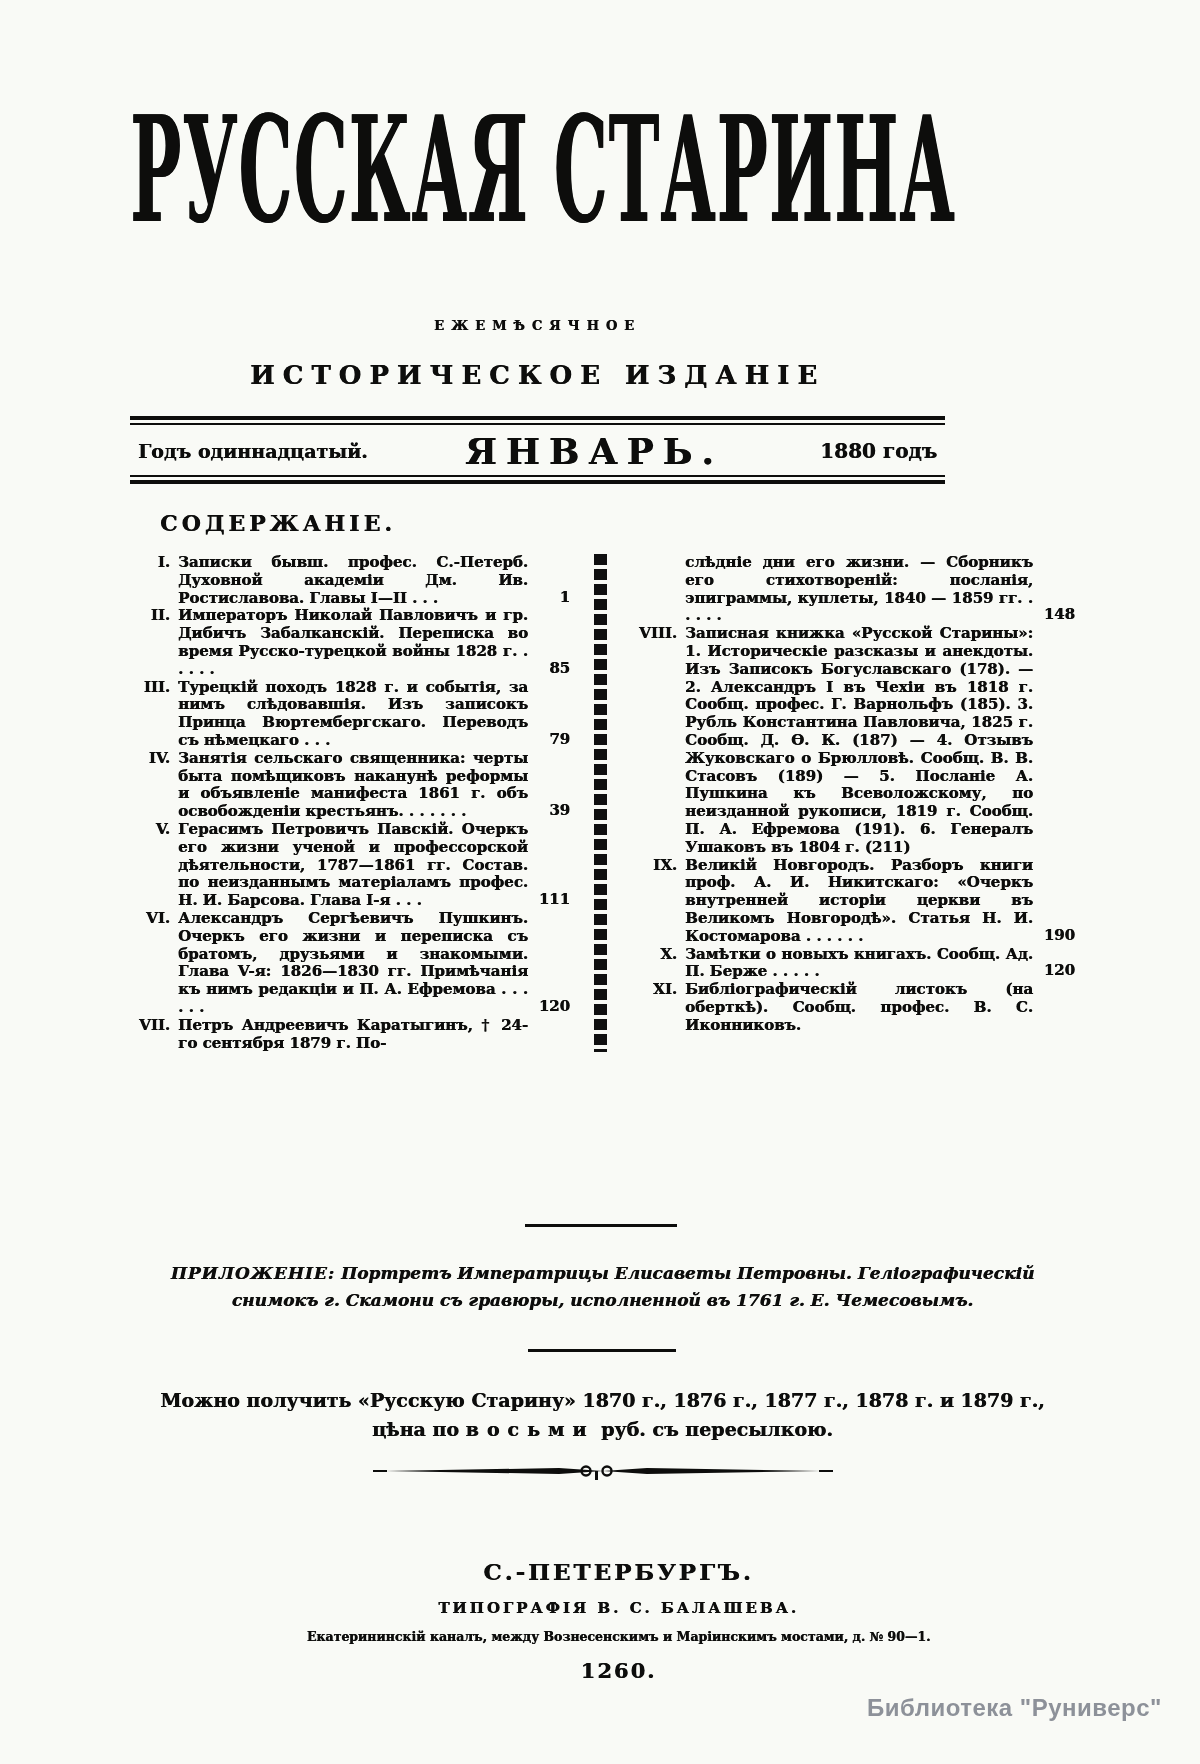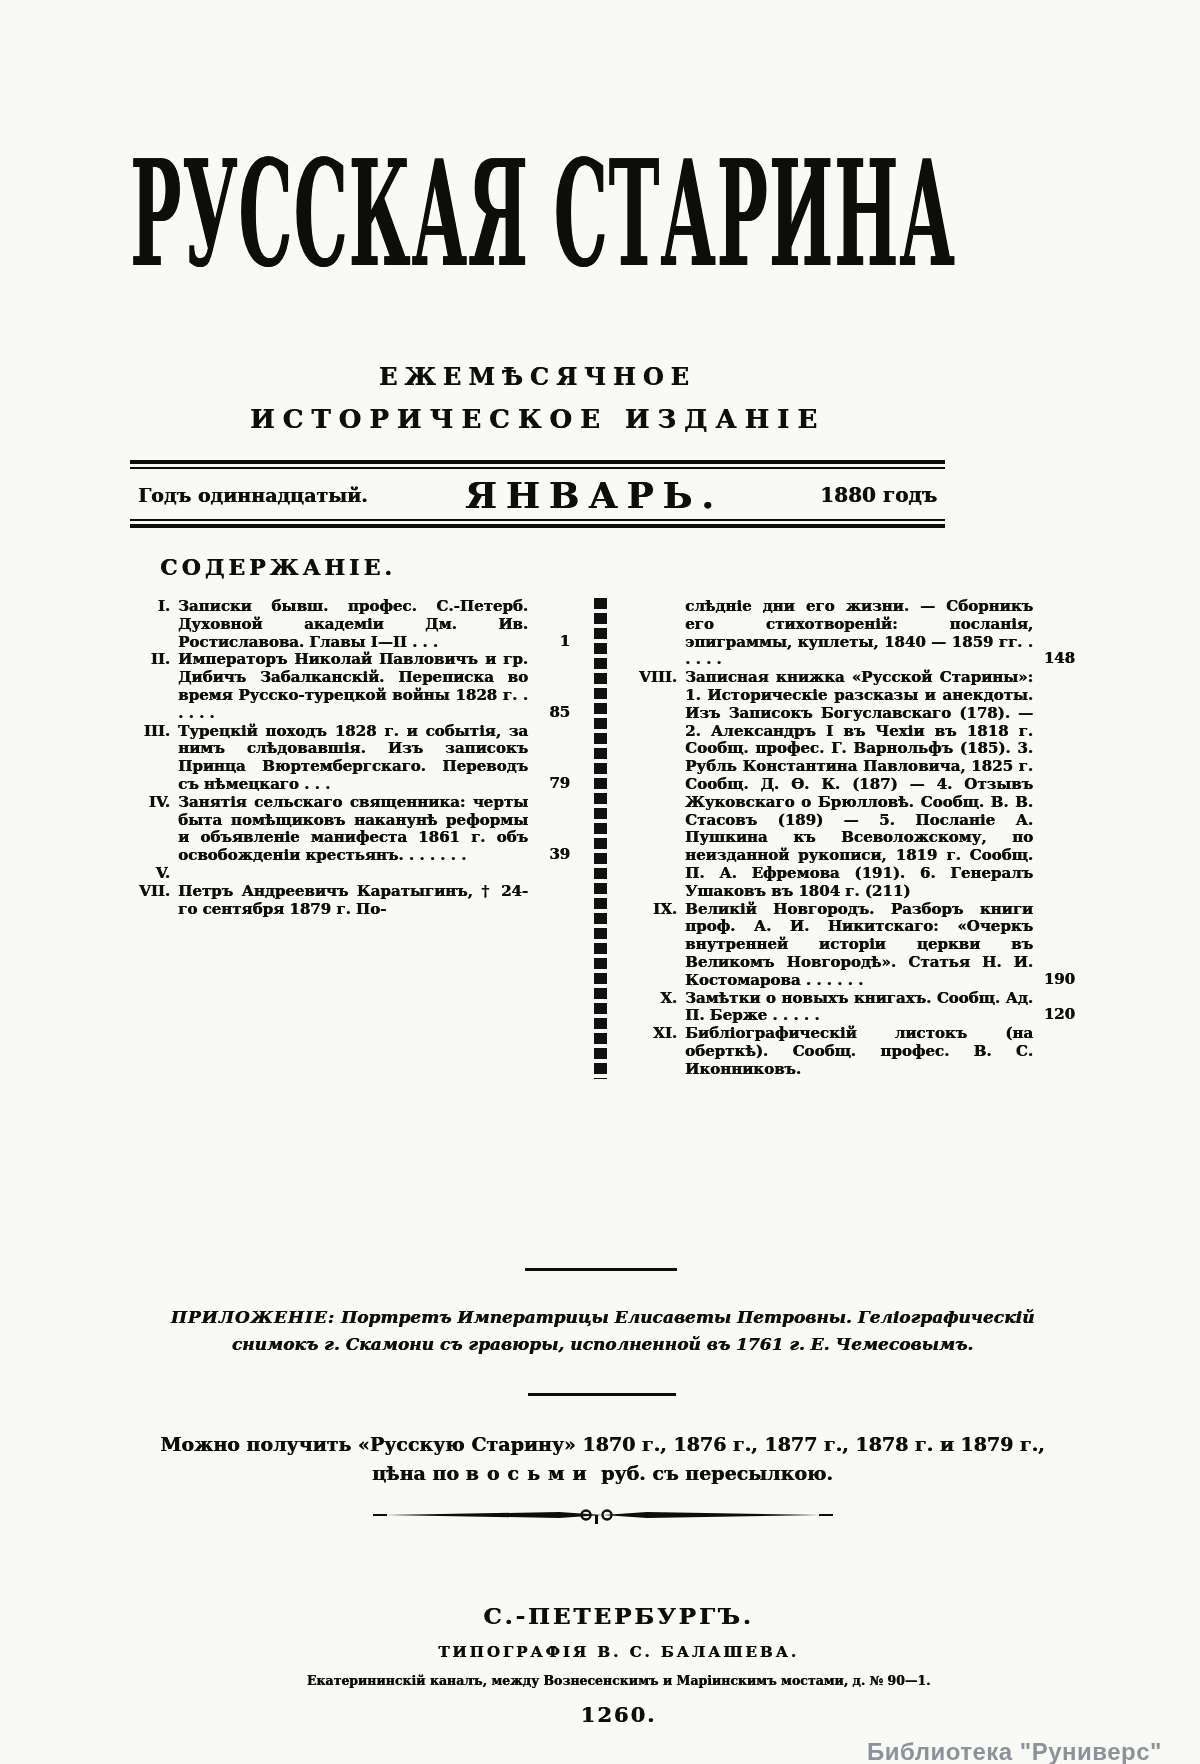--- a/index.html
+++ b/index.html
@@ -3,33 +3,33 @@
 <meta charset="utf-8">
 <style>
   html,body{margin:0;padding:0;}
   body{
     width:1200px;height:1764px;
     background:#f9faf6;
     font-family:"DejaVu Serif", serif;
     color:#0d0d0c;
     overflow:hidden;
   }
-  .page{position:relative;width:1200px;height:1716px;margin-top:44px;}
+  .page{position:relative;width:1200px;height:1716px;}
   .ink{text-shadow:0.5px 0 0 currentColor;}
 
   
   .mast-title{
     position:absolute;top:96px;left:130px;width:815px;
     text-align:center;font-weight:bold;font-size:68px;line-height:68px;
     letter-spacing:1px;white-space:nowrap;
     transform:scaleY(2.15);transform-origin:50% 0;
   }
   .mast-sub1{
     position:absolute;top:318px;left:130px;width:815px;text-align:center;
-    font-weight:bold;font-size:24px;letter-spacing:7px;
+    font-weight:bold;font-size:13px;letter-spacing:7px;
   }
   .mast-sub2{
     position:absolute;top:360px;left:130px;width:815px;text-align:center;
     font-weight:bold;font-size:26px;letter-spacing:8px;
   }
 
   
   .band{position:absolute;top:416px;left:130px;width:815px;}
   .rule-thick{height:4px;background:#0d0d0c;}
   .rule-thin{height:2px;background:#0d0d0c;margin-top:3px;}
@@ -138,20 +138,25 @@
         <div class="toc-item">
           <span class="toc-num">III.</span>
           <span class="toc-text">Турецкій походъ 1828 г. и событія, за нимъ слѣдовавшія. Изъ записокъ Принца Вюртембергскаго. Переводъ съ нѣмецкаго .  .  .<span class="pg">79</span></span>
         </div>
         <div class="toc-item">
           <span class="toc-num">IV.</span>
           <span class="toc-text">Занятія сельскаго священника: черты быта помѣщиковъ наканунѣ реформы и объявленіе манифеста 1861 г. объ освобожденіи крестьянъ. .  .  .  .  .  .<span class="pg">39</span></span>
         </div>
         <div class="toc-item">
           <span class="toc-num">V.</span>
+          <span class="toc-text">Герасимъ Петровичъ Павскій. Очеркъ его жизни ученой и профессорской дѣятельности, 1787—1861 гг. Состав. по неизданнымъ матеріаламъ профес. Н. И. Барсова. Глава I-я .  .  .<span class="pg">111</span></span>
+        </div>
+        <div class="toc-item">
+          <span class="toc-num">VI.</span>
+          <span class="toc-text">Александръ Сергѣевичъ Пушкинъ. Очеркъ его жизни и переписка съ братомъ, друзьями и знакомыми. Глава V-я: 1826—1830 гг. Примѣчанія къ нимъ редакціи и П. А. Ефремова .  .  .  .  .  .<span class="pg">120</span></span>
         </div>
         <div class="toc-item">
           <span class="toc-num">VII.</span>
           <span class="toc-text">Петръ Андреевичъ Каратыгинъ, † 24-го сентября 1879 г. По-</span>
         </div>
       </div>
     <div class="toc-divider"></div>
     <div class="toc-col right" id="toc-right">
         <div class="toc-item">
           <span class="toc-num"></span>

